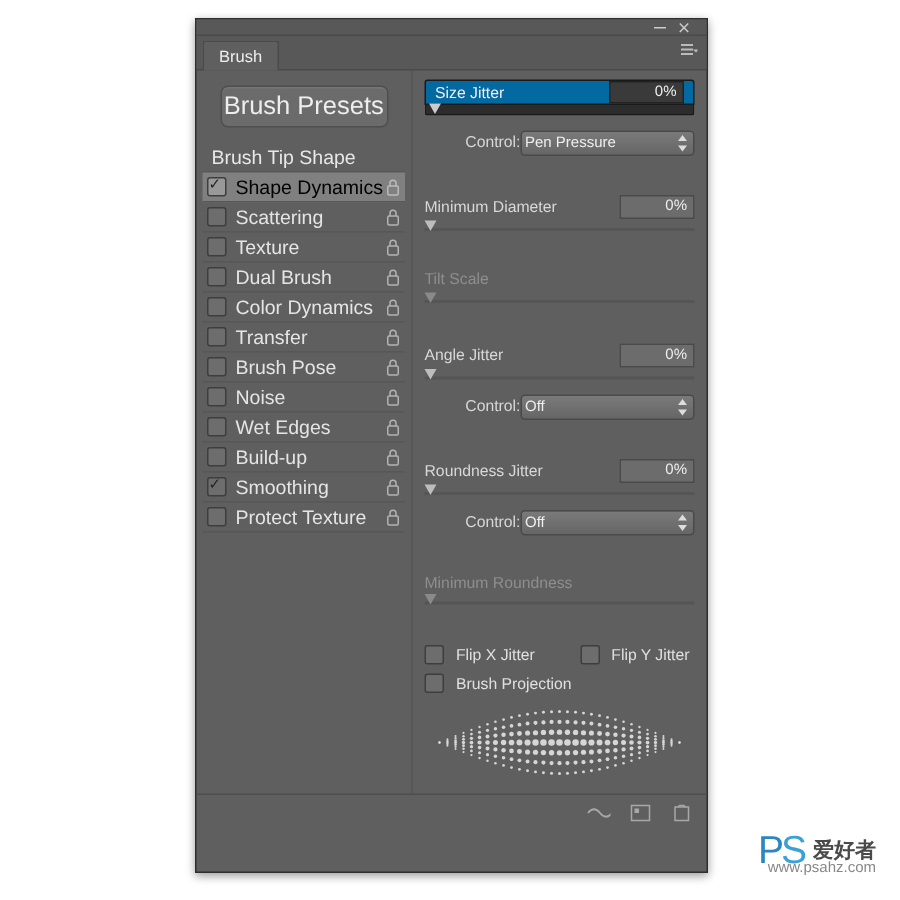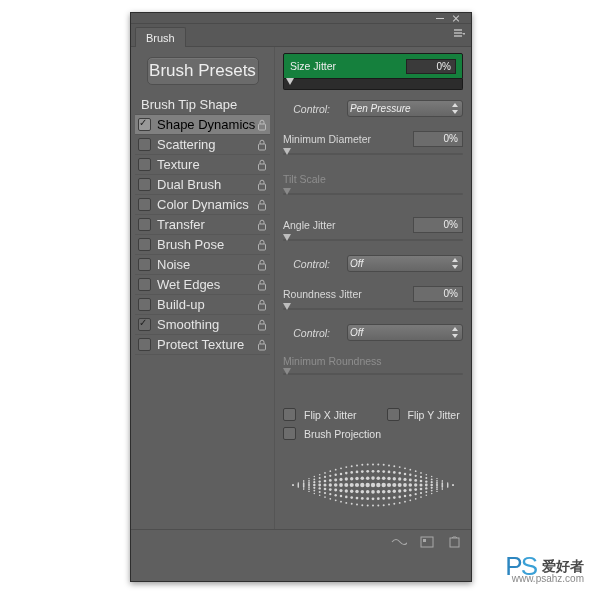--- a/index.html
+++ b/index.html
@@ -145,21 +145,21 @@
   .lock svg { display:block; }
   .right {
     flex: 1;
     padding: 6px 8px 4px 8px;
     display: flex;
     flex-direction: column;
     font-size: 10.5px;
     color: #e0e0e0;
   }
   .dark-row {
-    background: #15803d;
+    background: #0369a1;
     border: 1px solid #1a1a1a;
     height: 24px;
     display: flex;
     align-items: center;
     padding: 0 6px;
     border-radius: 2px 2px 0 0;
     position: relative;
   }
   .dark-row .label { flex: 1; color: #eee; }
   .val-box {
@@ -184,23 +184,22 @@
     position: absolute; left: 2px; top: -1px;
     width: 0; height: 0;
     border-left: 4px solid transparent;
     border-right: 4px solid transparent;
     border-top: 7px solid #ccc;
   }
   .ctrl-row {
     display: flex;
     align-items: center;
     justify-content: flex-end;
-    gap: 17px;
+    gap: 0;
     margin: 4px 0 8px 0;
-    font-style: italic;
   }
   .ctrl-row .clabel { color: #d8d8d8; }
   .dd {
     width: 98px;
     height: 15px;
     background: linear-gradient(#7a7a7a,#666);
     border: 1px solid #4a4a4a;
     border-radius: 3px;
     display: flex;
     align-items: center;
@@ -220,21 +219,21 @@
   .dd::before {
     content:"";
     position:absolute; right:4px; bottom:2px;
     width:0;height:0;
     border-left:3px solid transparent;
     border-right:3px solid transparent;
     border-top:4px solid #ddd;
   }
   .field-row {
     display:flex; align-items:center;
-    margin-top: 6px;
+    margin-top: 18px;
   }
   .field-row .flabel { flex:1; color:#d8d8d8; }
   .field-row.disabled .flabel { color:#8e8e8e; }
   .pct-box {
     width: 40px;
     background: #6c6c6c;
     border: 1px solid #4a4a4a;
     text-align: right;
     padding: 0 4px;
     font-size: 10px;

